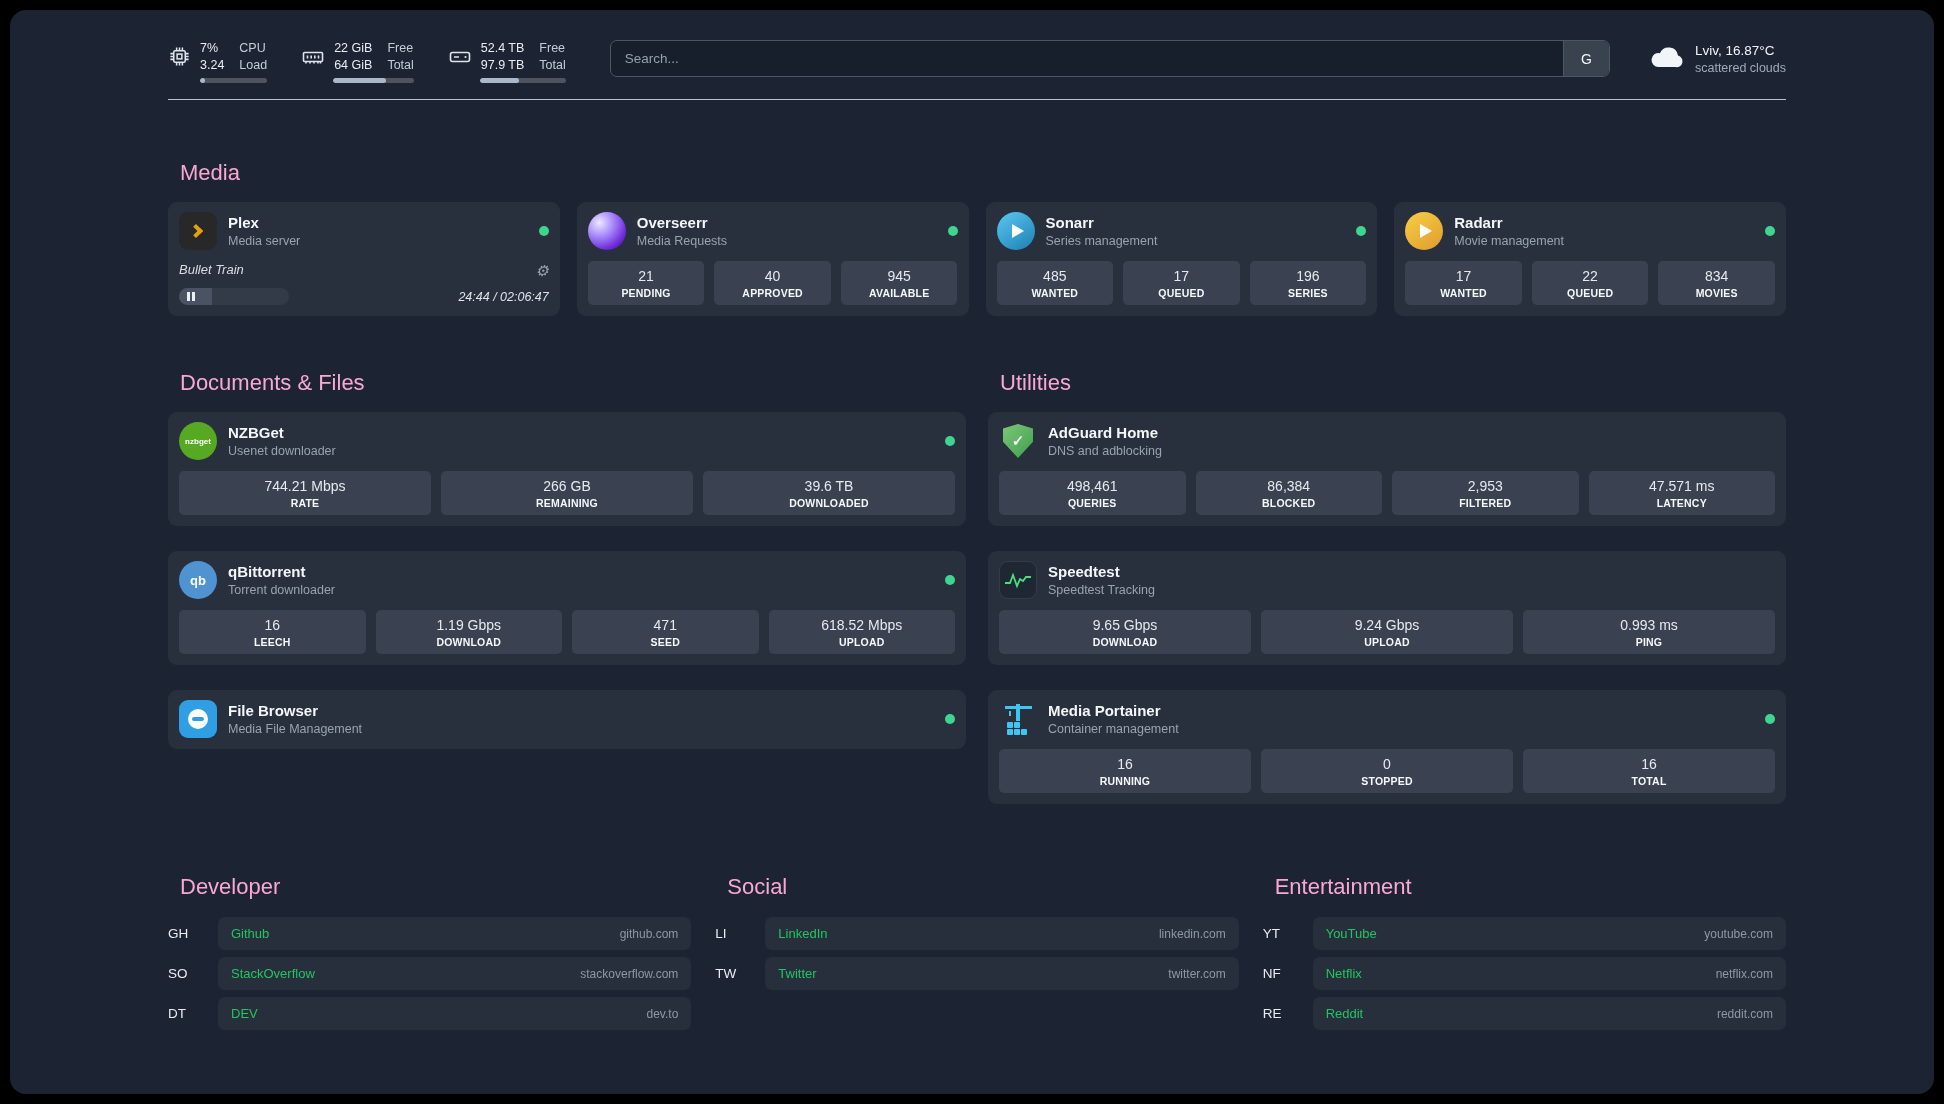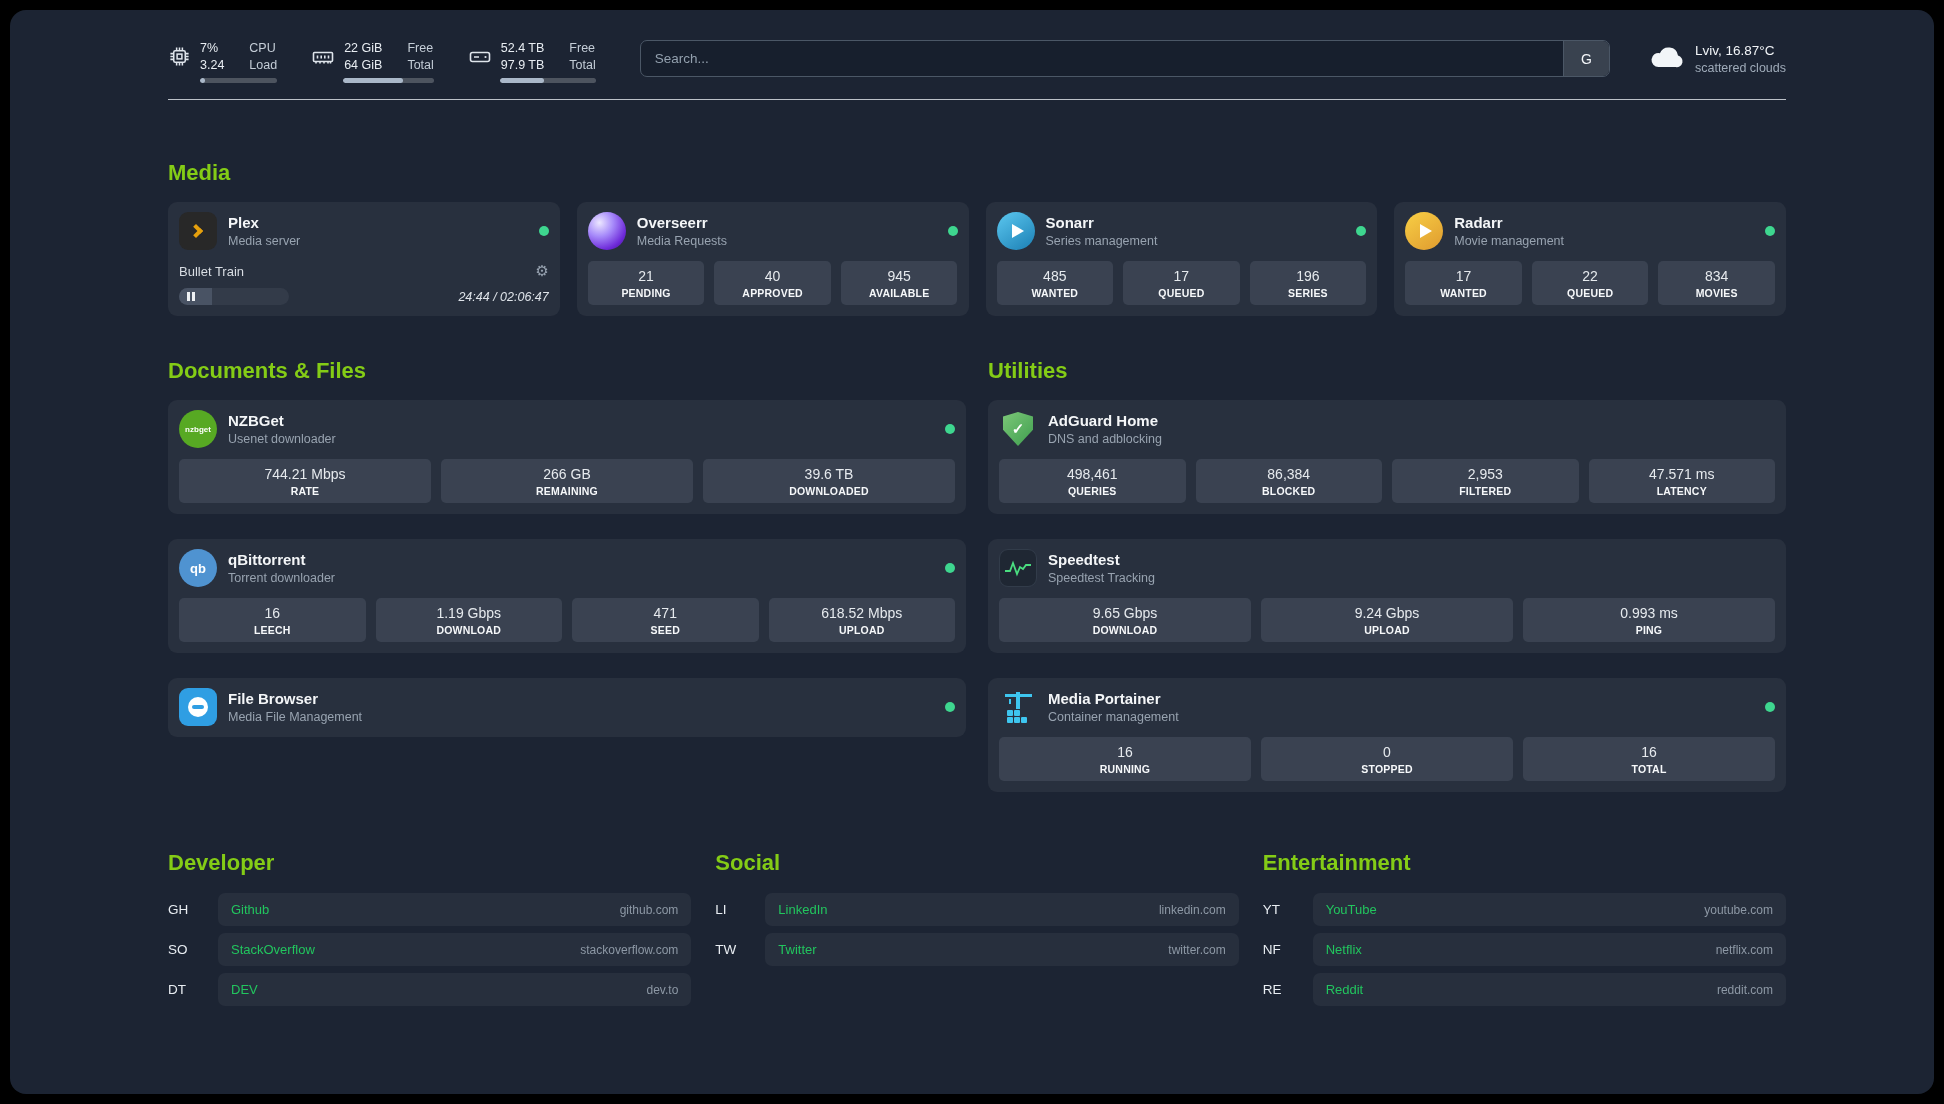--- a/index.html
+++ b/index.html
@@ -13,21 +13,21 @@
   }
   .container { padding:30px 148px 24px 158px; }
 
   
   .topbar { display:flex; align-items:center; }
   .resources { display:flex; gap:34px; align-items:center; }
   .res { display:flex; align-items:center; gap:9px; position:relative; padding-bottom:10px; }
   .res-icon { color:#dfe5ec; display:flex; align-items:center; }
   .res-col { display:flex; flex-direction:column; line-height:1.3; font-size:12.5px; }
   .res-vals { color:#e8edf2; }
-  .res-labels { color:#c4cdd7; margin-left:16px; }
+  .res-labels { color:#c4cdd7; margin-left:6px; }
   .res-bar { position:absolute; left:32px; right:0; bottom:0; height:5px; border-radius:3px;
              background:rgba(255,255,255,0.22); overflow:hidden; }
   .res-bar-fill { height:100%; background:#aab8c9; border-radius:3px; }
 
   .search { flex:1; margin:0 38px 6px 44px; display:flex; align-items:stretch;
             border:1px solid #4b5766; border-radius:7px; height:37px;
             background:rgba(15,22,35,0.35); overflow:hidden; }
   .search input { flex:1; background:transparent; border:none; outline:none;
                   color:#eab308; font-size:13.5px; padding:0 14px; }
   .search input::placeholder { color:#93a0ae; }
@@ -36,21 +36,21 @@
                 border-left:1px solid #4b5766; cursor:pointer; }
 
   .weather { display:flex; align-items:center; gap:11px; margin-bottom:4px; }
   .w-col { display:flex; flex-direction:column; line-height:1.35; }
   .w-loc { color:#f1f4f7; font-size:13.5px; }
   .w-cond { color:#9fabb9; font-size:12.5px; }
 
   .divider { margin-top:16px; height:1px; background:#d7dde3; opacity:.85; }
 
   
-  .sec-title { color:#84cc16; font-size:22px; font-weight:700; margin:0; }
+  .sec-title { color:#f9a8d4; font-size:22px; font-weight:400; margin:12px; }
   .section-media { margin-top:60px; }
   .media-grid { display:grid; grid-template-columns:repeat(4,1fr); gap:17px; margin-top:16px; }
 
   .cols { display:grid; grid-template-columns:1fr 1fr; gap:22px; margin-top:42px; align-items:start; }
   .col-cards { display:flex; flex-direction:column; gap:25px; margin-top:16px; }
 
   
   .card { background:#28303e; border-radius:9px; padding:10px 11px 11px; }
   .chead { display:flex; align-items:center; gap:11px; }
   .cicon { width:38px; height:38px; flex:0 0 38px; border-radius:9px;
@@ -58,21 +58,21 @@
   .cmeta { display:flex; flex-direction:column; }
   .cname { color:#f4f6f8; font-size:15px; font-weight:600; line-height:1.15; }
   .cdesc { color:#98a3b0; font-size:12.5px; margin-top:3px; }
   .dot { width:10px; height:10px; border-radius:50%; background:#3ed68f; margin-left:auto; }
   .cstats { display:flex; gap:10px; margin-top:11px; }
   .stat { flex:1; background:#3a4251; border-radius:5px; text-align:center; padding:7px 4px 6px; }
   .stat .v { color:#e6eaee; font-size:14px; }
   .stat .l { color:#f6f8fa; font-size:10.5px; font-weight:700; margin-top:3px; letter-spacing:.2px; }
 
   
-  .player-title-row { display:flex; align-items:center; margin-top:12px; color:#d8dde3; font-size:13px; }
+  .player-title-row { display:flex; margin-top:12px; color:#d8dde3; font-size:13px;font-style:italic; }
   .gear { margin-left:auto; color:#97a2b0; font-size:15px; cursor:pointer; }
   .player-bar-row { display:flex; align-items:center; margin-top:8px;font-style:italic; }
   .pbar { width:110px; height:17px; background:#333b49; border-radius:9px; overflow:hidden; position:relative; }
   .pfill { height:100%; background:#495364; }
   .pause { position:absolute; left:8px; top:4px; display:flex; gap:2.5px; }
   .pause i { width:2.5px; height:9px; background:#eef1f4; display:block; }
   .ptime { margin-left:auto; color:#dfe4ea; font-size:12.5px; }
 
   
   .bm-grid { display:grid; grid-template-columns:repeat(3,1fr); gap:24px; margin-top:58px; }

